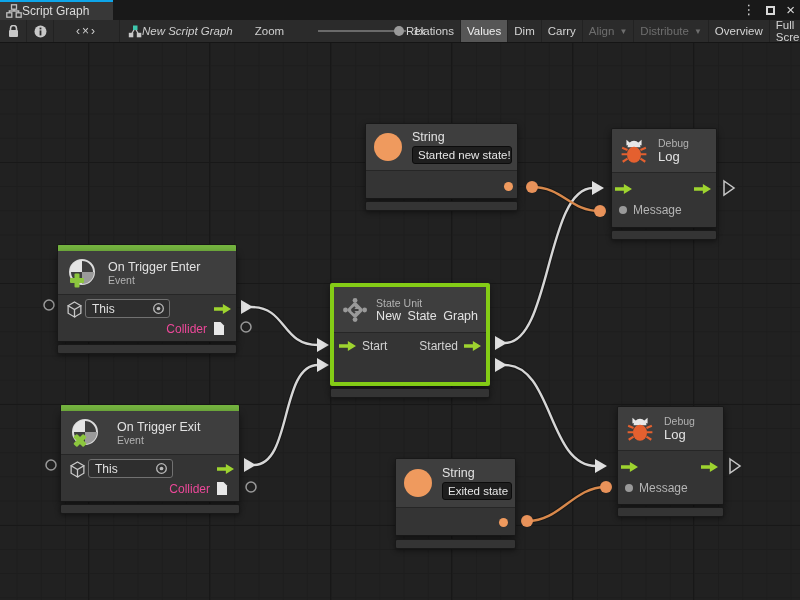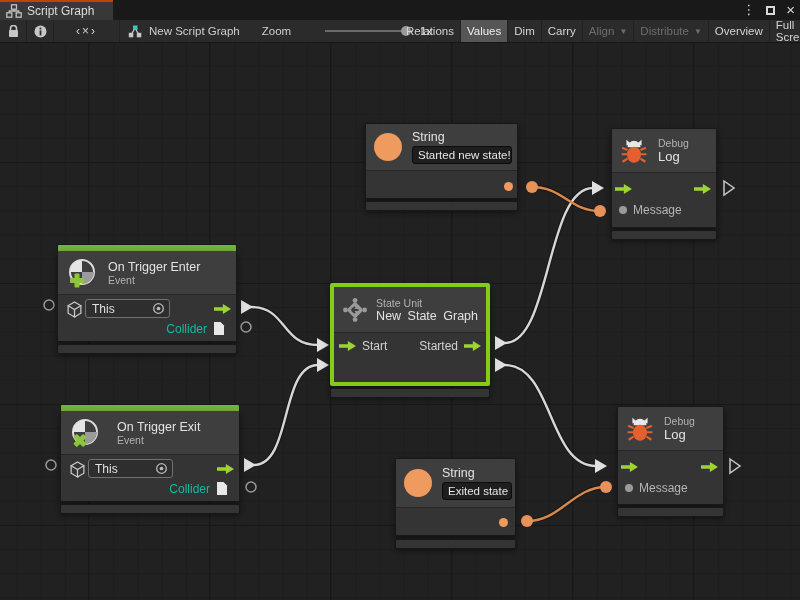--- a/index.html
+++ b/index.html
@@ -2,36 +2,36 @@
 <html><head>
 <meta charset="utf-8">
 <style>
   html,body{margin:0;padding:0;background:#111;}
   *{box-sizing:border-box;font-family:"Liberation Sans",sans-serif;}
   #root{position:relative;width:800px;height:600px;background:#191919;overflow:hidden;}
 
   
   .tabbar{position:absolute;left:0;top:0;width:800px;height:20px;background:#191919;}
   .tab{position:absolute;left:0;top:0;width:113px;height:20px;background:#383838;
-       border-top:2px solid #c2410c;display:flex;align-items:center;padding:0 6px;gap:5px;}
+       border-top:2px solid #0ea5e9;display:flex;align-items:center;padding:0 6px;}
   .tab-title{font-size:12px;color:#dcdcdc;white-space:nowrap;}
   .winctl{position:absolute;right:5px;top:0;height:20px;display:flex;align-items:center;gap:11px;}
   .menu-dots{color:#d8d8d8;font-size:13px;line-height:20px;}
   .maxbox{width:9px;height:9px;border:2px solid #d8d8d8;}
   .closex{color:#d8d8d8;font-size:15px;line-height:18px;}
 
   
   .toolbar{position:absolute;left:0;top:20px;width:800px;height:23px;background:#2b2b2b;
            border-bottom:1px solid #151515;display:flex;align-items:stretch;font-size:11.5px;color:#d4d4d4;}
   .tbtn{display:flex;align-items:center;justify-content:center;padding:0 6px;border-right:1px solid #222;height:100%;}
   .tbtn.sq{width:27px;padding:0;}
   .tbtn.code{width:66px;color:#cfcfcf;font-size:12px;letter-spacing:2px;}
   .tbtn.active{background:#565656;color:#eee;}
   .tbtn.disabled{color:#6e6e6e;}
-  .graphname{display:flex;align-items:center;gap:7px;padding:0 10px 0 8px;color:#cfcfcf;}
+  .graphname{display:flex;align-items:center;padding:0 10px 0 8px;color:#cfcfcf;font-style:italic;}
   .zoomlbl{margin-left:12px;display:flex;align-items:center;color:#cfcfcf;}
   .slider{margin-left:34px;width:88px;height:100%;display:flex;align-items:center;position:relative;}
   .slider-track{width:100%;height:2px;background:#6a6a6a;}
   .slider-handle{position:absolute;right:2px;top:50%;margin-top:-5px;width:10px;height:10px;border-radius:50%;background:#9a9a9a;}
   .zoomval{margin-left:7px;display:flex;align-items:center;color:#cfcfcf;}
   .rgroup{position:absolute;left:400px;top:0;height:100%;display:flex;align-items:stretch;}
   .caret{font-size:8px;margin-left:5px;}
 
   
   .canvas-bg{position:absolute;left:0;top:43px;width:800px;height:557px;background-color:#212121;
@@ -62,21 +62,21 @@
      clip-path:polygon(0 36%,52% 36%,52% 8%,100% 50%,52% 92%,52% 64%,0 64%);}
   .gdot{width:8px;height:8px;border-radius:50%;background:#9a9a9a;}
   .odot-sm{width:9px;height:9px;border-radius:50%;background:#ef9a5e;}
   .ocircle{width:28px;height:28px;border-radius:50%;background:#ef9a5e;flex:0 0 auto;}
 
   .str-field{background:#1e1e1e;border:1px solid #0c0c0c;border-radius:3px;height:18px;line-height:16px;
              padding:0 5px;font-size:11.5px;color:#e6e6e6;white-space:nowrap;overflow:hidden;}
   .this-field{position:absolute;display:flex;align-items:center;justify-content:space-between;
               background:#2e2e2e;border:1px solid #717171;border-radius:3px;height:19px;
               padding:0 4px 0 6px;font-size:12px;color:#e0e0e0;}
-  .port-label{font-size:12px;color:#14b8a6;white-space:nowrap;}
+  .port-label{font-size:12px;color:#ec4899;white-space:nowrap;}
   .srow{display:flex;align-items:center;height:24px;padding:0 5px;gap:6px;font-size:12px;color:#d2d2d2;}
   .spacer{flex:1;}
 </style>
 </head>
 <body>
 
 <div id="root">
 
   <div class="tabbar">
     <div class="tab">

